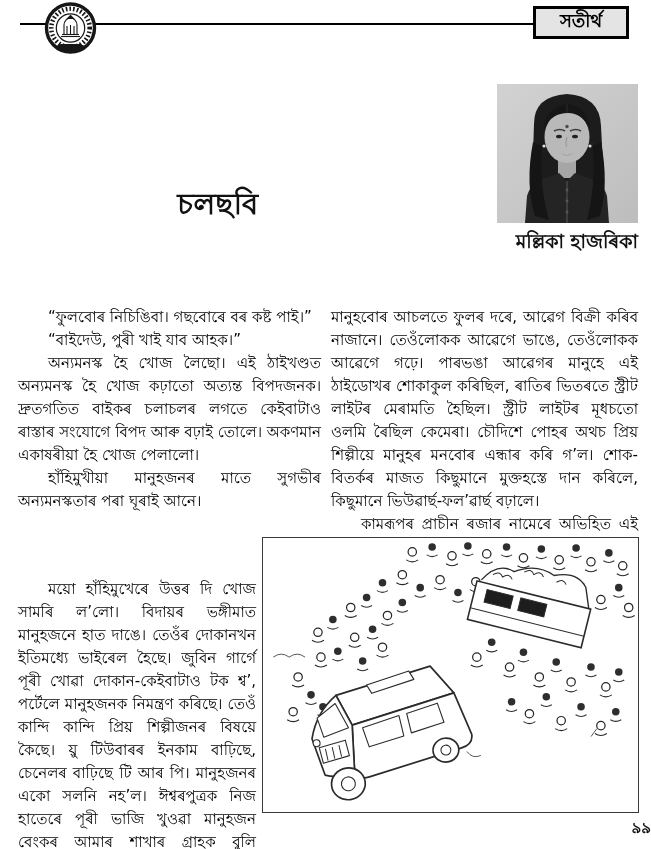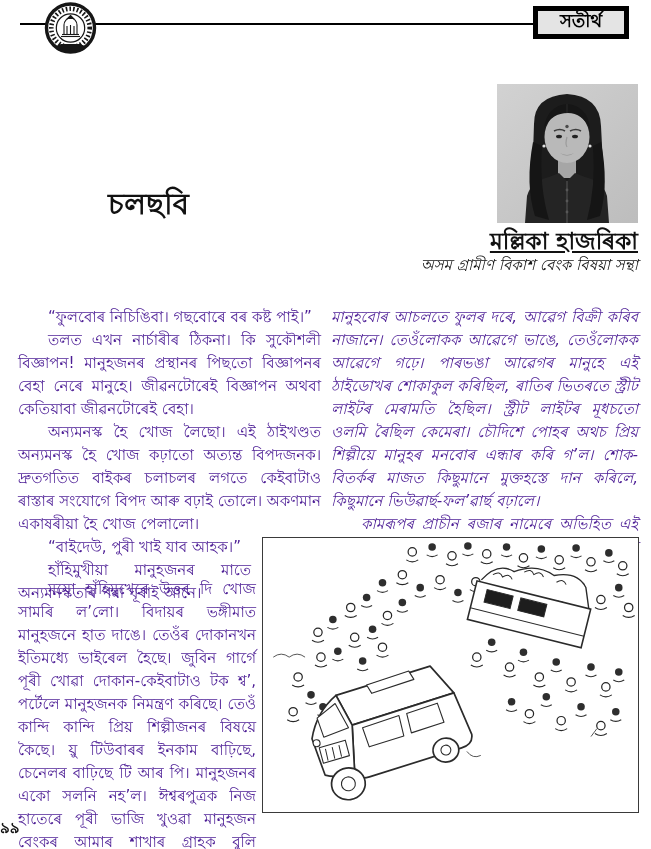--- a/index.html
+++ b/index.html
@@ -8,50 +8,50 @@
     position:relative; width:651px; height:849px; margin:0 auto;
     background:#ffffff; color:#111;
     font-family:"DejaVu Sans", sans-serif;
     overflow:hidden;
   }
   
   .header-rule { position:absolute; left:20px; top:23px; width:513px; height:2px; background:#000; }
   .logo { position:absolute; left:43px; top:1px; width:55px; height:57px; }
   .masthead-box {
     position:absolute; left:533px; top:6px; width:96px; height:33px;
-    background:#e4e4e4; border:5px solid #000000;
+    background:#e4e4e4; border:3px solid #000000;
     display:flex; align-items:center; justify-content:center;
     font-weight:bold; font-size:18px; color:#000;
   }
   
   .article-title {
     position:absolute; left:108px; top:181px; width:220px;
-    font-size:29px; font-weight:bold; letter-spacing:.5px;
+    text-align:center; font-size:29px; font-weight:bold; letter-spacing:.5px;
   }
   .photo { position:absolute; left:497px; top:84px; width:141px; height:139px; display:block; }
   .author-block { position:absolute; right:13px; top:229px; text-align:right; }
-  .author-name { font-size:23px; font-weight:bold; line-height:24px; margin-bottom:2px;text-decoration:underline; }
+  .author-name { font-size:19px; font-weight:bold; line-height:24px; margin-bottom:20px; }
   .author-line { font-size:15px; font-style:italic; line-height:20.5px; }
   
-  .col { position:absolute; text-align:justify; font-size:15px; line-height:23px; color:#4c1d95; }
+  .col { position:absolute; text-align:justify; font-size:15px; line-height:23px; color:#000000; }
   .col p { margin:0; text-indent:30px; }
   .col p.noindent { text-indent:0; }
   .left-wide   { left:18px;  top:306px; width:303px; }
   .left-narrow { left:18px;  top:578px; width:238px; }
-  .right-col   { left:331px; top:306px; width:307px;font-style:italic; }
+  .right-col   { left:331px; top:306px; width:307px; }
   
   .illustration {
     position:absolute; left:262px; top:537px; width:377px; height:276px;
     border:1.5px solid #3a3a3a; background:#fff;
   }
   .illustration svg { display:block; width:100%; height:100%; }
   
   .page-number {
     position:absolute; left:0; top:816px; width:651px;
-    text-align:left; font-size:15px; font-weight:bold;
+    text-align:right; font-size:15px; font-weight:bold;
   }
 </style>
 </head>
 <body>
 
 <div class="page">
 
   <div class="header-rule"></div>
 
   <svg class="logo" viewBox="0 0 55 57" aria-hidden="true">
@@ -112,28 +112,26 @@
     <circle cx="70" cy="106" r="1.4" fill="#575757"></circle>
     <circle cx="70" cy="117" r="1.4" fill="#575757"></circle>
     <circle cx="70" cy="128" r="1.4" fill="#575757"></circle>
 
     <path d="M36,58 Q28,100 38,132 L52,136 Q42,102 45,62 Z" fill="#151515"></path>
     <path d="M104,58 Q112,100 103,132 L90,136 Q99,102 96,62 Z" fill="#151515"></path>
   </svg>
 
   <div class="author-block">
     <div class="author-name">মল্লিকা হাজৰিকা</div>
-    <div class="author-line">অসম গ্ৰামীণ বিকাশ বেংক বিষয়া সন্থা</div>
   </div>
 
   <div class="col left-wide">
     <p>“ফুলবোৰ নিচিঙিবা। গছবোৰে বৰ কষ্ট পাই।”</p>
-    <p>তলত এখন নাৰ্চাৰীৰ ঠিকনা। কি সুকৌশলী বিজ্ঞাপন! মানুহজনৰ প্ৰস্থানৰ পিছতো বিজ্ঞাপনৰ বেহা নেৰে মানুহে। জীৱনটোৰেই বিজ্ঞাপন অথবা কেতিয়াবা জীৱনটোৰেই বেহা।</p>
+    <p>“বাইদেউ, পুৰী খাই যাব আহক।”</p>
     <p>অন্যমনস্ক হৈ খোজ লৈছো। এই ঠাইখণ্ডত অন্যমনস্ক হৈ খোজ কঢ়াতো অত্যন্ত বিপদজনক। দ্ৰুতগতিত বাইকৰ চলাচলৰ লগতে কেইবাটাও ৰাস্তাৰ সংযোগে বিপদ আৰু বঢ়াই তোলে। অকণমান একাষৰীয়া হৈ খোজ পেলালো।</p>
-    <p>“বাইদেউ, পুৰী খাই যাব আহক।”</p>
     <p>হাঁহিমুখীয়া মানুহজনৰ মাতে সুগভীৰ অন্যমনস্কতাৰ পৰা ঘূৰাই আনে।</p>
   </div>
 
   <div class="col left-narrow">
     <p>ময়ো হাঁহিমুখেৰে উত্তৰ দি খোজ সামৰি ল’লো। বিদায়ৰ ভঙ্গীমাত মানুহজনে হাত দাঙে। তেওঁৰ দোকানখন ইতিমধ্যে ভাইৰেল হৈছে। জুবিন গাৰ্গে পূৰী খোৱা দোকান-কেইবাটাও টক শ্ব’, পৰ্টেলে মানুহজনক নিমন্ত্ৰণ কৰিছে। তেওঁ কান্দি কান্দি প্ৰিয় শিল্পীজনৰ বিষয়ে কৈছে। য়ু টিউবাৰৰ ইনকাম বাঢ়িছে, চেনেলৰ বাঢ়িছে টি আৰ পি। মানুহজনৰ একো সলনি নহ’ল। ঈশ্বৰপুত্ৰক নিজ হাতেৰে পূৰী ভাজি খুওৱা মানুহজন বেংকৰ আমাৰ শাখাৰ গ্ৰাহক বুলি কোনোবা এটা ভিডিঅ’ ক্লিপ চাই থাকোতে আৱিষ্কাৰ কৰো। আলসুৱা অন্তৰৰ</p>
   </div>
 
   <div class="col right-col">
     <p class="noindent">মানুহবোৰ আচলতে ফুলৰ দৰে, আৱেগ বিক্ৰী কৰিব নাজানে। তেওঁলোকক আৱেগে ভাঙে, তেওঁলোকক আৱেগে গঢ়ে। পাৰভঙা আৱেগৰ মানুহে এই ঠাইডোখৰ শোকাকুল কৰিছিল, ৰাতিৰ ভিতৰতে স্ট্ৰীট লাইটৰ মেৰামতি হৈছিল। স্ট্ৰীট লাইটৰ মূধচতো ওলমি ৰৈছিল কেমেৰা। চৌদিশে পোহৰ অথচ প্ৰিয় শিল্পীয়ে মানুহৰ মনবোৰ এন্ধাৰ কৰি গ’ল। শোক-বিতৰ্কৰ মাজত কিছুমানে মুক্তহস্তে দান কৰিলে, কিছুমানে ভিউৱাৰ্ছ-ফল’ৱাৰ্ছ বঢ়ালে।</p>
     <p>কামৰূপৰ প্ৰাচীন ৰজাৰ নামেৰে অভিহিত এই ঠাইটুকুৰা, যত ৰজাৰ দৰে প্ৰস্থান কৰিলে প্ৰাণৰ শিল্পীয়ে। বিৰশ দিনবোৰত</p>

